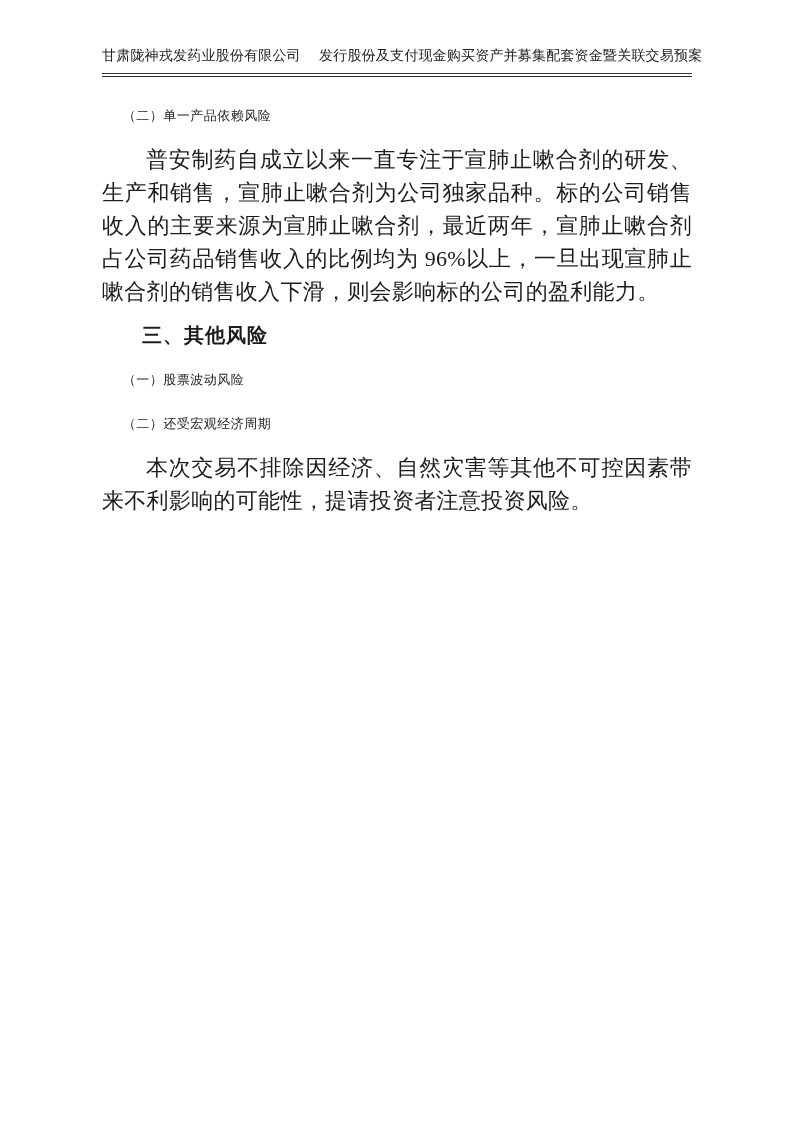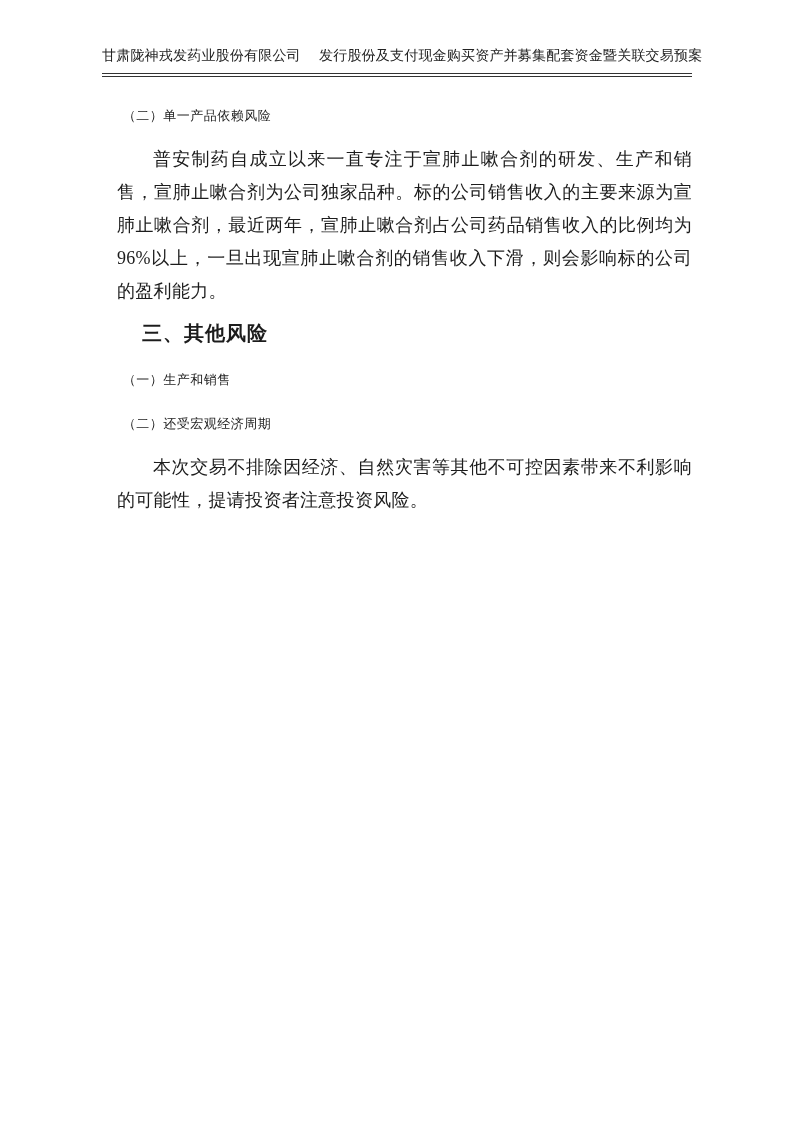--- a/index.html
+++ b/index.html
@@ -44,26 +44,26 @@
     text-indent: 1.6em;
     letter-spacing: 0.5px;
   }
   .section-heading {
     font-size: 20px;
     font-weight: bold;
     line-height: 34px;
     margin: 10px 0 0 0;
     text-indent: 2em;
     letter-spacing: 1px;
-    font-family: Liberation Mono, monospace;
+    font-family: Liberation Sans, sans-serif;
   }
   .para {
-    font-size: 18px;
+    font-size: 22px;
     line-height: 33px;
-    margin: 11px 0 0 15px;
+    margin: 11px 0 0 0;
     text-indent: 2em;
     text-align: justify;
     letter-spacing: 0.3px;
     word-break: break-all;
   }
 </style>
 </head>
 <body>
 
 <div class="page">
@@ -77,21 +77,21 @@
     <h3 class="sub-heading">（二）单一产品依赖风险</h3>
 
     <p class="para">普安制药自成立以来一直专注于宣肺止嗽合剂的研发、生产和销售，宣肺止嗽合剂为公司独家品种。标的公司销售收入的主要来源为宣肺止嗽合剂，最近两年，宣肺止嗽合剂占公司药品销售收入的比例均为 96%以上，一旦出现宣肺止嗽合剂的销售收入下滑，则会影响标的公司的盈利能力。</p>
 
 
 
 
 
     <h2 class="section-heading">三、其他风险</h2>
 
-    <h3 class="sub-heading">（一）生产和销售</h3>
+    <h3 class="sub-heading">（一）股票波动风险</h3>
 
 
     <h3 class="sub-heading">（二）还受宏观经济周期</h3>
 
     <p class="para">本次交易不排除因经济、自然灾害等其他不可控因素带来不利影响的可能性，提请投资者注意投资风险。</p>
 
   </div>
 
 </div>
 

